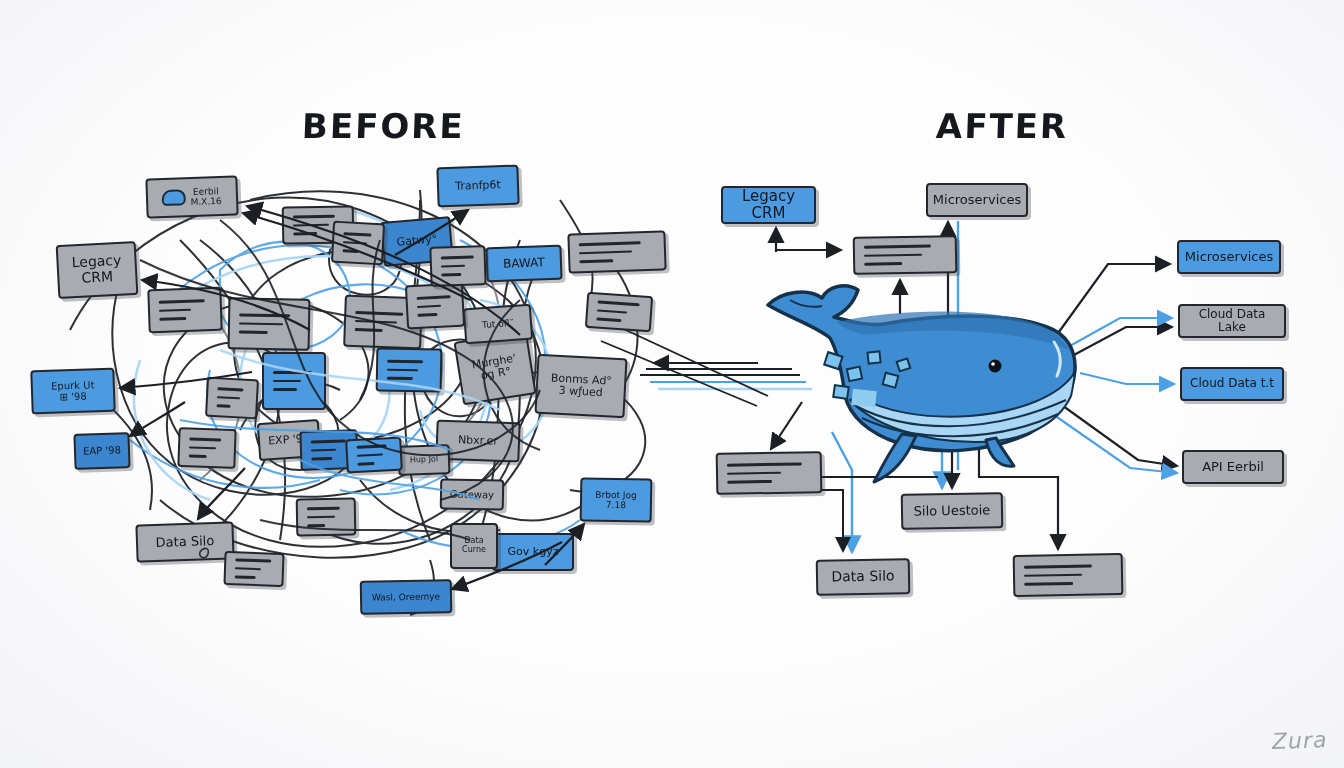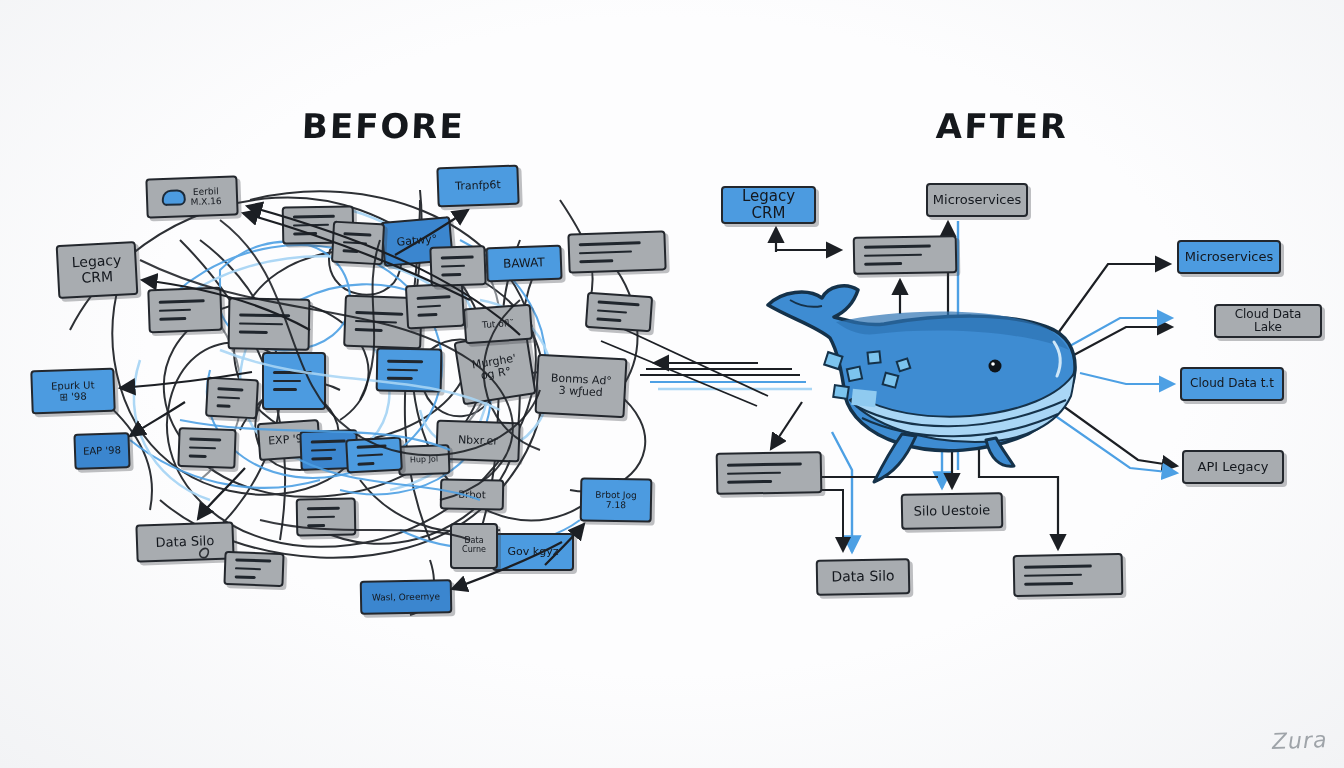--- a/index.html
+++ b/index.html
@@ -119,21 +119,21 @@
       <div class="bx blue" style="left: 486px; top: 246px; width: 76px; height: 35px; transform: rotate(-2deg); font-size: 12px;"><span>BAWAT</span></div>
       <div class="bx gray lines" style="left: 568px; top: 232px; width: 98px; height: 40px; transform: rotate(-2deg); font-size: 11px;"><i style="width: 75%;"></i><i style="width: 65%;"></i><i style="width: 42%;"></i></div>
       <div class="bx blue" style="left: 31px; top: 369px; width: 84px; height: 44px; transform: rotate(-2deg); font-size: 10px;"><span>Epurk Ut
 ⊞ '98</span></div>
       <div class="bx blue2" style="left: 74px; top: 433px; width: 56px; height: 36px; transform: rotate(-2deg); font-size: 10px;"><span>EAP '98</span></div>
       <div class="bx gray" style="left: 258px; top: 421px; width: 62px; height: 38px; transform: rotate(-4deg); font-size: 11px;"><span>EXP '98</span></div>
       <div class="bx gray" style="left: 136px; top: 523px; width: 98px; height: 38px; transform: rotate(-2deg); font-size: 13px;"><span>Data Silo</span></div>
       <div class="bx gray lines" style="left: 224px; top: 552px; width: 60px; height: 34px; transform: rotate(2deg); font-size: 11px;"><i style="width: 81%;"></i><i style="width: 58%;"></i><i style="width: 48%;"></i></div>
       <div class="bx blue2" style="left: 360px; top: 580px; width: 92px; height: 34px; transform: rotate(-1deg); font-size: 9px;"><span>Wasl, Oreemye</span></div>
       <div class="bx gray" style="left: 436px; top: 421px; width: 84px; height: 40px; transform: rotate(2deg); font-size: 11px;"><span>Nbxr.er</span></div>
-      <div class="bx gray" style="left: 440px; top: 479px; width: 64px; height: 31px; transform: rotate(1deg); font-size: 10px;"><span>Brbot</span></div>
+      <div class="bx gray" style="left: 440px; top: 479px; width: 64px; height: 31px; transform: rotate(1deg); font-size: 10px;"><span>Gateway</span></div>
       <div class="bx blue" style="left: 492px; top: 533px; width: 82px; height: 38px; transform: rotate(0deg); font-size: 11px;"><span>Gov kgyz</span></div>
       <div class="bx gray" style="left: 450px; top: 523px; width: 48px; height: 46px; transform: rotate(0deg); font-size: 8px;"><span>Data
 Curne</span></div>
       <div class="bx blue" style="left: 580px; top: 478px; width: 72px; height: 44px; transform: rotate(1deg); font-size: 9px;"><span>Brbot Jog
 7.18</span></div>
       <div class="bx gray" style="left: 536px; top: 356px; width: 90px; height: 60px; transform: rotate(3deg); font-size: 11px;"><span>Bonms Ad°
 3 wƒued</span></div>
       <div class="bx gray" style="left: 458px; top: 336px; width: 74px; height: 64px; transform: rotate(-9deg); font-size: 11px;"><span>Murghe'
 og R°</span></div>
       <div class="bx gray" style="left: 464px; top: 306px; width: 68px; height: 36px; transform: rotate(-4deg); font-size: 9px;"><span>Tut ofl˘</span></div>
@@ -150,23 +150,23 @@
       <div class="bx gray lines" style="left: 178px; top: 428px; width: 58px; height: 40px; transform: rotate(2deg); font-size: 11px;"><i style="width: 75%;"></i><i style="width: 65%;"></i><i style="width: 42%;"></i></div>
       <div class="bx gray lines" style="left: 296px; top: 498px; width: 60px; height: 38px; transform: rotate(-1deg); font-size: 11px;"><i style="width: 74%;"></i><i style="width: 64%;"></i><i style="width: 41%;"></i></div>
       <div class="bx blue lines" style="left: 376px; top: 348px; width: 66px; height: 44px; transform: rotate(1deg); font-size: 11px;"><i style="width: 72%;"></i><i style="width: 62%;"></i><i style="width: 52%;"></i></div>
       <div class="bx gray lines" style="left: 430px; top: 246px; width: 56px; height: 40px; transform: rotate(-2deg); font-size: 11px;"><i style="width: 83%;"></i><i style="width: 60%;"></i><i style="width: 50%;"></i></div>
       <div class="bx gray lines" style="left: 206px; top: 378px; width: 52px; height: 40px; transform: rotate(3deg); font-size: 11px;"><i style="width: 73%;"></i><i style="width: 63%;"></i><i style="width: 40%;"></i></div>
       <div class="bx blue lines" style="left: 346px; top: 438px; width: 56px; height: 34px; transform: rotate(-3deg); font-size: 11px;"><i style="width: 76%;"></i><i style="width: 66%;"></i><i style="width: 43%;"></i></div>
       <div class="bx blue" style="left: 721px; top: 186px; width: 95px; height: 38px; transform: rotate(0deg); font-size: 15px;"><span>Legacy CRM</span></div>
       <div class="bx gray" style="left: 926px; top: 183px; width: 102px; height: 34px; transform: rotate(0deg); font-size: 13px;"><span>Microservices</span></div>
       <div class="bx gray lines" style="left: 853px; top: 236px; width: 104px; height: 38px; transform: rotate(-1deg); font-size: 11px;"><i style="width: 76%;"></i><i style="width: 66%;"></i><i style="width: 43%;"></i></div>
       <div class="bx blue" style="left: 1177px; top: 240px; width: 104px; height: 34px; transform: rotate(0deg); font-size: 13px;"><span>Microservices</span></div>
-      <div class="bx gray" style="left: 1178px; top: 304px; width: 108px; height: 34px; transform: rotate(0deg); font-size: 12px; margin-left: 36px;"><span>Cloud Data Lake</span></div>
+      <div class="bx gray" style="left: 1178px; top: 304px; width: 108px; height: 34px; transform: rotate(0deg); font-size: 12px;"><span>Cloud Data Lake</span></div>
       <div class="bx blue" style="left: 1180px; top: 367px; width: 104px; height: 34px; transform: rotate(0deg); font-size: 12px;"><span>Cloud Data t.t</span></div>
-      <div class="bx gray" style="left: 1182px; top: 450px; width: 102px; height: 34px; transform: rotate(0deg); font-size: 13px;"><span>API Legacy</span></div>
+      <div class="bx gray" style="left: 1182px; top: 450px; width: 102px; height: 34px; transform: rotate(0deg); font-size: 13px;"><span>API Eerbil</span></div>
       <div class="bx gray" style="left: 901px; top: 493px; width: 102px; height: 36px; transform: rotate(-1deg); font-size: 13px;"><span>Silo Uestoie</span></div>
       <div class="bx gray" style="left: 816px; top: 559px; width: 94px; height: 36px; transform: rotate(-1deg); font-size: 14px;"><span>Data Silo</span></div>
       <div class="bx gray lines" style="left: 1013px; top: 554px; width: 110px; height: 42px; transform: rotate(-1deg); font-size: 11px;"><i style="width: 72%;"></i><i style="width: 62%;"></i><i style="width: 52%;"></i></div>
       <div class="bx gray lines" style="left: 716px; top: 452px; width: 106px; height: 42px; transform: rotate(-1deg); font-size: 11px;"><i style="width: 83%;"></i><i style="width: 60%;"></i><i style="width: 50%;"></i></div>
     </div>
 
   <svg id="art-over" class="layer" width="1344" height="768" viewBox="0 0 1344 768">
     <defs>
       <marker id="mk-b2" markerWidth="9" markerHeight="9" refX="7" refY="4" orient="auto">
           <path d="M0,0 L8,4 L0,8 z" fill="#1c1f24"></path>

